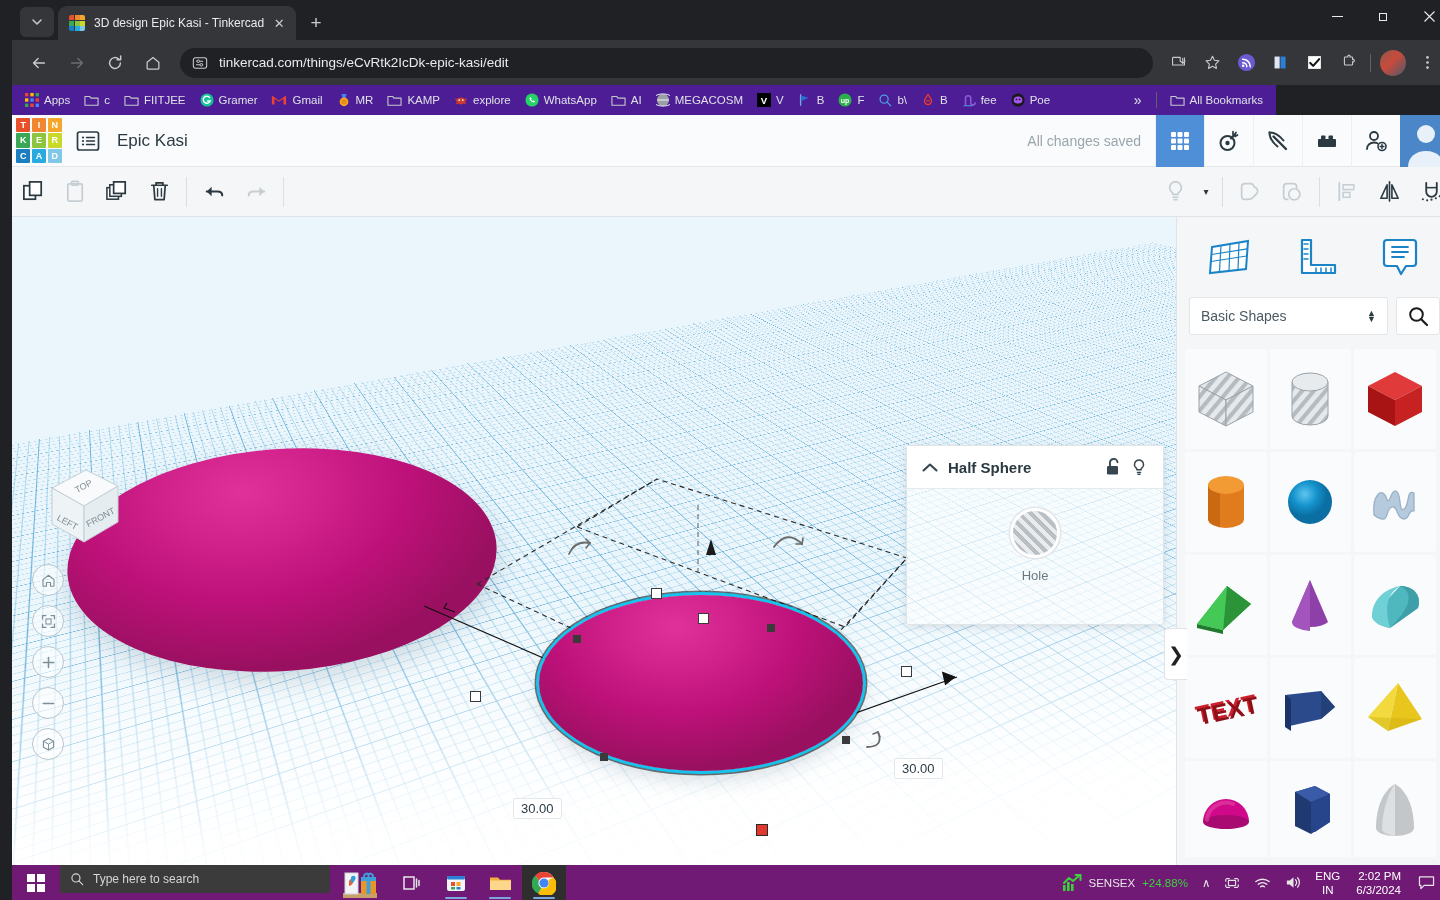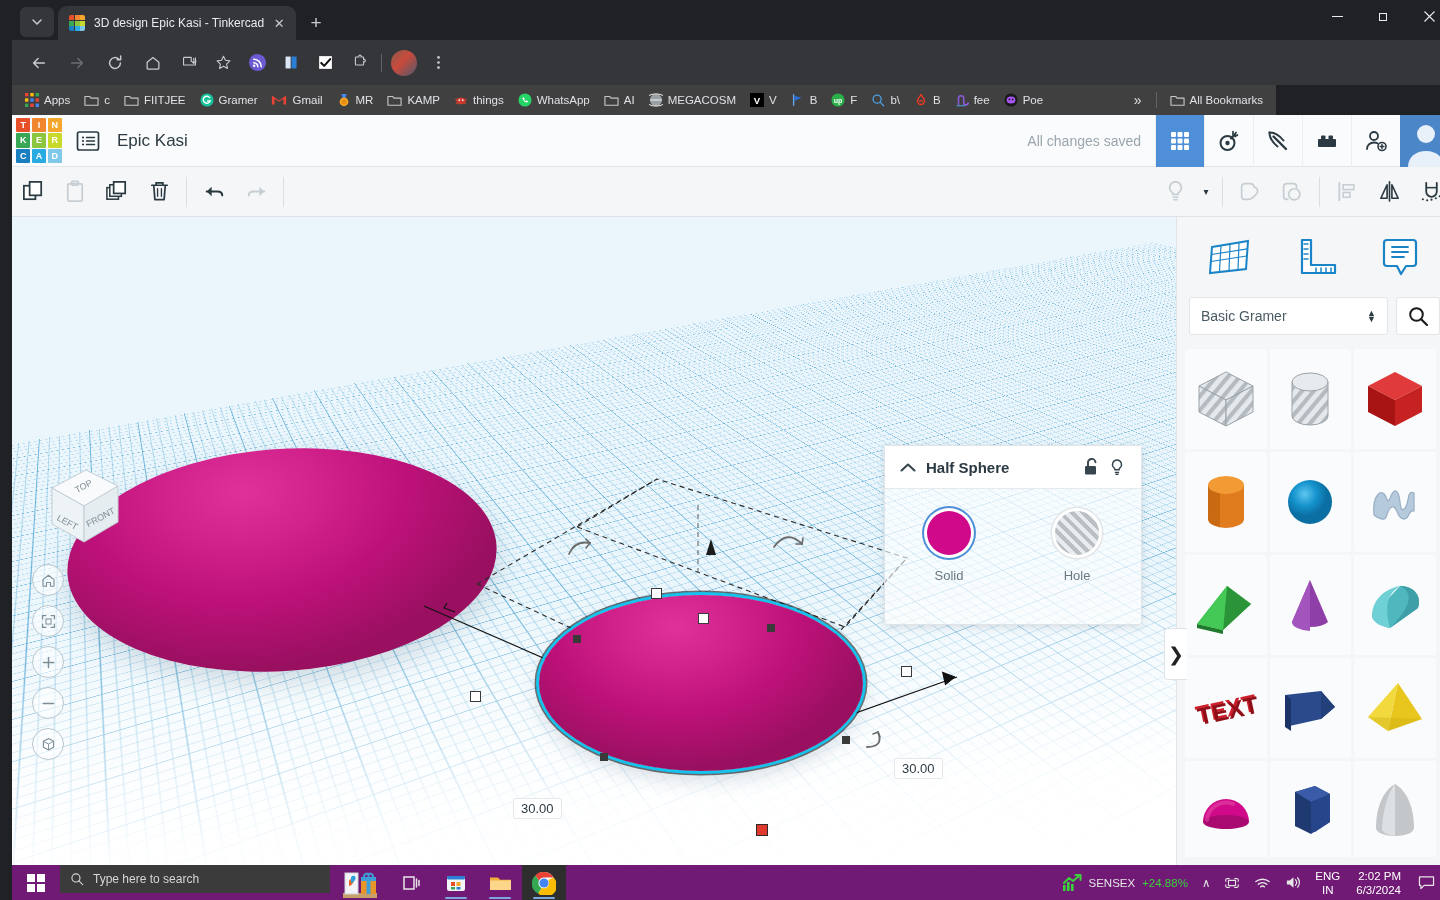--- a/index.html
+++ b/index.html
@@ -79,21 +79,21 @@
   .avatar-btn {
     width: 26px; height: 26px; border-radius: 50%; margin: 0 4px; flex: none;
     background: linear-gradient(135deg,#8f5b4a 0%,#c94a3c 45%,#4a5a6e 100%);
     cursor: pointer; overflow: hidden;
   }
   .tb-sep { width: 1px; height: 18px; background: #5f6368; margin: 0 5px; }
 
   
   .bookmarks {
     position: absolute; left: 0; top: 85px; width: 1264px; height: 30px;
-    background: #404040; display: flex; align-items: center; padding: 0 6px;
+    background: #4c1d95; display: flex; align-items: center; padding: 0 6px;
     overflow: hidden;
   }
   .bm {
     display: flex; align-items: center; height: 22px; padding: 0 7px;
     border-radius: 4px; color: #dfe1e5; font-size: 11.5px;
     white-space: nowrap; cursor: pointer; flex: none;
   }
   .bm .bi { margin-right: 5px; display: flex; align-items: center; flex: none; }
   .bm-spacer { flex: 1; }
   .bm-overflow { color: #dfe1e5; padding: 0 8px; font-size: 14px; cursor: pointer; flex:none; }
@@ -209,21 +209,21 @@
   .view-cube { position: absolute; left: 20px; top: 245px; width: 92px; height: 85px; cursor: pointer; }
   .navcol { position: absolute; left: 20px; top: 347px; display: flex; flex-direction: column; }
   .navbtn {
     width: 32px; height: 32px; border-radius: 50%; border: 1.4px solid #b9c6cd;
     background: rgba(255,255,255,0.55); color: #7d8e97; margin-bottom: 9px;
     display: flex; align-items: center; justify-content: center; cursor: pointer;
   }
 
   
   .inspector {
-    position: absolute; left: 872px; top: 228px; width: 258px; height: 180px;
+    position: absolute; left: 894px; top: 228px; width: 258px; height: 180px;
     background: rgba(255,255,255,0.62); border: 1px solid #e0e4e7;
     box-shadow: 0 2px 9px rgba(30,50,70,0.13); border-radius: 3px;
   }
   .insp-head {
     height: 43px; background: #fff; border-bottom: 1px solid #e7eaec;
     display: flex; align-items: center; padding: 0 11px;
   }
   .insp-chev { width: 24px; display:flex; align-items:center; justify-content:center;
     color:#36454e; cursor:pointer; flex:none;}
   .insp-title { flex: 1; font-size: 15px; font-weight: bold; color: #2b3a42; margin-left: 6px; }
@@ -372,20 +372,31 @@
       <svg width="18" height="18" viewBox="0 0 20 20">
           <path d="M16 10a6 6 0 1 1-1.8-4.3" stroke="currentColor" stroke-width="1.6" fill="none" stroke-linecap="round"></path>
           <path d="M16.3 2.3v4h-4" stroke="currentColor" stroke-width="1.6" fill="none" stroke-linecap="round" stroke-linejoin="round"></path>
         </svg>
     </div>
     <div class="nav-btn">
       <svg width="18" height="18" viewBox="0 0 20 20">
           <path d="M3.5 9.2L10 4l6.5 5.2V16a.8.8 0 0 1-.8.8H4.3a.8.8 0 0 1-.8-.8z" stroke="currentColor" stroke-width="1.4" fill="none" stroke-linejoin="round"></path>
         </svg>
     </div>
+    <div class="omnibox">
+      <span class="site-icon">
+        <svg width="16" height="16" viewBox="0 0 18 18">
+            <rect x="1.5" y="3" width="15" height="12" rx="2.5" stroke="currentColor" stroke-width="1.2" fill="none"></rect>
+            <path d="M5 7h7M5 11h7" stroke="currentColor" stroke-width="1.2" stroke-linecap="round"></path>
+            <circle cx="7" cy="7" r="1.5" fill="#35363a" stroke="currentColor" stroke-width="1"></circle>
+            <circle cx="10.5" cy="11" r="1.5" fill="#35363a" stroke="currentColor" stroke-width="1"></circle>
+          </svg>
+      </span>
+      <span>tinkercad.com/things/eCvRtk2IcDk-epic-kasi/edit</span>
+    </div>
     <div class="tool-icon">
       <svg width="17" height="17" viewBox="0 0 20 20">
           <path d="M3 4h9v5M3 4v9h14V4" stroke="currentColor" stroke-width="1.3" fill="none" stroke-linejoin="round"></path>
           <path d="M15 5v6M12.3 8.3L15 11l2.7-2.7" stroke="currentColor" stroke-width="1.3" fill="none" stroke-linecap="round" stroke-linejoin="round"></path>
         </svg>
     </div>
     <div class="tool-icon">
       <svg width="17" height="17" viewBox="0 0 20 20">
           <path d="M10 2.6l2.3 4.8 5.2.7-3.8 3.7.9 5.2-4.6-2.5-4.6 2.5.9-5.2L2.5 8.1l5.2-.7z" stroke="currentColor" stroke-width="1.3" fill="none" stroke-linejoin="round"></path>
         </svg>
@@ -500,21 +511,21 @@
       </div>
       <div class="bm">
         <span class="bi">
           <svg width="14" height="14" viewBox="0 0 16 16">
             <ellipse cx="8" cy="9" rx="5.5" ry="4" fill="#cc3b2e"></ellipse>
             <circle cx="6" cy="8" r="1" fill="#fff"></circle>
             <circle cx="10" cy="8" r="1" fill="#fff"></circle>
             <path d="M2 7l2 1M14 7l-2 1M3 12l2-1M13 12l-2-1" stroke="#cc3b2e" stroke-width="1.4" stroke-linecap="round"></path>
           </svg>
         </span>
-        <span>things</span>
+        <span>explore</span>
       </div>
       <div class="bm">
         <span class="bi">
           <svg width="14" height="14" viewBox="0 0 16 16">
             <circle cx="8" cy="8" r="7.5" fill="#25d366"></circle>
             <path d="M5.6 5.2c.5-.7 1.2-.4 1.4.1l.5 1c.1.3 0 .5-.2.7l-.3.3c.4.9 1.1 1.5 2 1.9l.3-.4c.2-.2.4-.3.7-.2l1 .4c.5.2.8.9.1 1.4-1.4 1-4-.5-5.1-2.2C5 6.9 5 5.8 5.6 5.2z" fill="#fff"></path>
           </svg>
         </span>
         <span>WhatsApp</span>
       </div>
@@ -897,24 +908,20 @@
           </span>
           <span class="insp-ic">
             <svg width="16" height="18" viewBox="0 0 16 18">
                 <path d="M8 2a4.5 4.5 0 0 0-2.7 8.1c.4.3.6.8.6 1.3v.3h4.2v-.3c0-.5.2-1 .6-1.3A4.5 4.5 0 0 0 8 2z" stroke="currentColor" stroke-width="1.4" fill="none"></path>
                 <path d="M6.4 14.5h3.2M6.9 16.3h2.2" stroke="currentColor" stroke-width="1.3" stroke-linecap="round"></path>
               </svg>
           </span>
         </div>
         <div class="insp-body">
           <div class="swatch-wrap">
-            <div class="swatch solid"></div>
-            <div class="swatch-lbl">Solid</div>
-          </div>
-          <div class="swatch-wrap">
             <div class="swatch hole"></div>
             <div class="swatch-lbl">Hole</div>
           </div>
         </div>
       </div>
 
     </div>
 
     <div class="panel-toggle">❯</div>
 
@@ -935,21 +942,21 @@
         </div>
         <div class="sp-tab">
           <svg width="48" height="44" viewBox="0 0 48 44">
               <path d="M11,5h26a3,3 0 0 1 3,3v20a3,3 0 0 1-3,3h-7l-5,8-4-8h-10a3,3 0 0 1-3-3V8a3,3 0 0 1 3-3z" fill="#fff" stroke="#1a84c7" stroke-width="2.2" stroke-linejoin="round"></path>
               <path d="M16,12h16M16,17h16M16,22h12" stroke="#1a84c7" stroke-width="1.8" stroke-linecap="round"></path>
             </svg>
         </div>
       </div>
       <div class="sp-search-row">
         <div class="sp-select">
-          <span>Basic Gramer</span>
+          <span>Basic Shapes</span>
           <span class="spin">
             <span>▲</span>
               <span>▼</span>
           </span>
         </div>
         <div class="sp-searchbtn">
           <svg width="22" height="22" viewBox="0 0 22 22">
               <circle cx="9.5" cy="9.5" r="6.3" stroke="currentColor" stroke-width="2" fill="none"></circle>
               <path d="M14.2 14.2L20 20" stroke="currentColor" stroke-width="2.2" stroke-linecap="round"></path>
             </svg>

